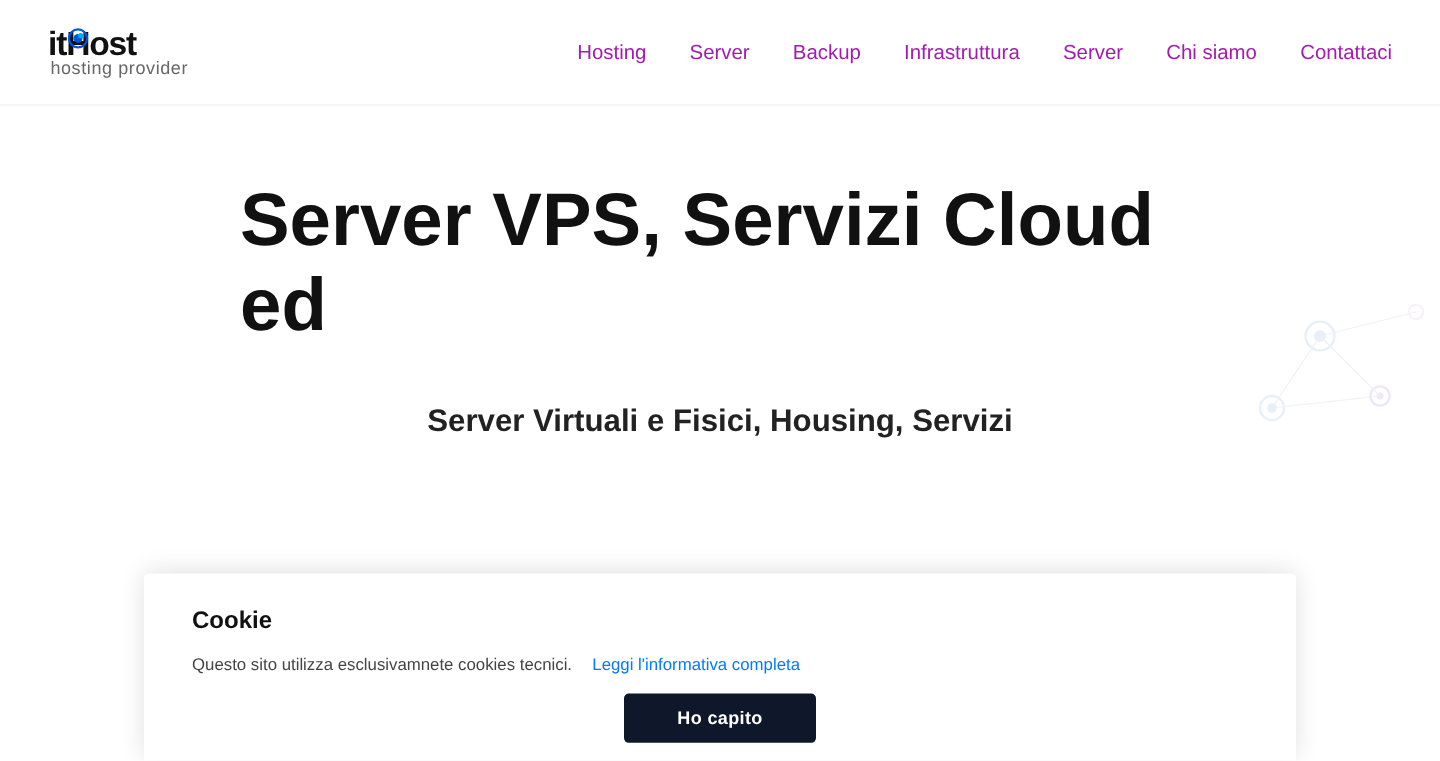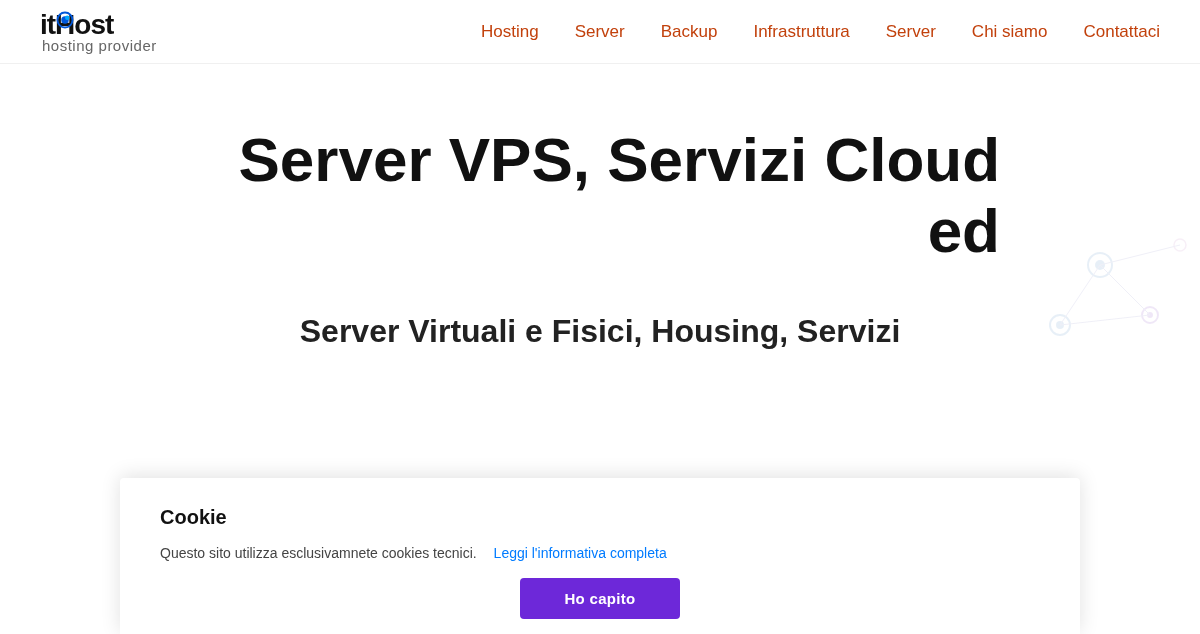--- a/index.html
+++ b/index.html
@@ -17,21 +17,21 @@
       position: relative;
     }
 
     
     header {
       display: flex;
       align-items: center;
       justify-content: space-between;
       padding: 16px 40px;
       border-bottom: 1px solid #f0f0f0;
-      height: 64px;
+      height: 88px;
     }
 
     .logo-text {
       font-size: 28px;
       font-weight: 700;
       color: #111111;
       letter-spacing: -1px;
     }
 
     .logo-text .it {
@@ -48,46 +48,46 @@
 
     nav {
       display: flex;
       align-items: center;
       gap: 36px;
     }
 
     nav a {
       text-decoration: none;
       font-size: 17px;
-      color: #c2410c;
+      color: #a21caf;
       font-weight: 400;
     }
 
     
     .hero {
       display: flex;
       flex-direction: column;
       align-items: center;
       justify-content: center;
       padding: 60px 40px 30px;
-      text-align: right;
+      text-align: left;
       position: relative;
     }
 
     .hero h1 {
       font-size: 62px;
       font-weight: 900;
       color: #111111;
       line-height: 1.15;
       max-width: 800px;
       margin-bottom: 40px;
     }
 
     .hero .subtitle {
-      font-size: 32px;
+      font-size: 26px;
       font-weight: 700;
       color: #222222;
       line-height: 1.5;
       max-width: 700px;
     }
 
     
     .bg-graphic {
       position: absolute;
       right: 0;
@@ -130,21 +130,21 @@
       line-height: 1.5;
     }
 
     .cookie-text a {
       color: #007bff;
       text-decoration: none;
       margin-left: 13px;
     }
 
     .cookie-btn {
-      background: #6d28d9;
+      background: #0f172a;
       color: #ffffff;
       border: none;
       border-radius: 4px;
       padding: 12px 44px;
       font-size: 15px;
       font-weight: 600;
       cursor: pointer;
       letter-spacing: 0.3px;
     }
 

